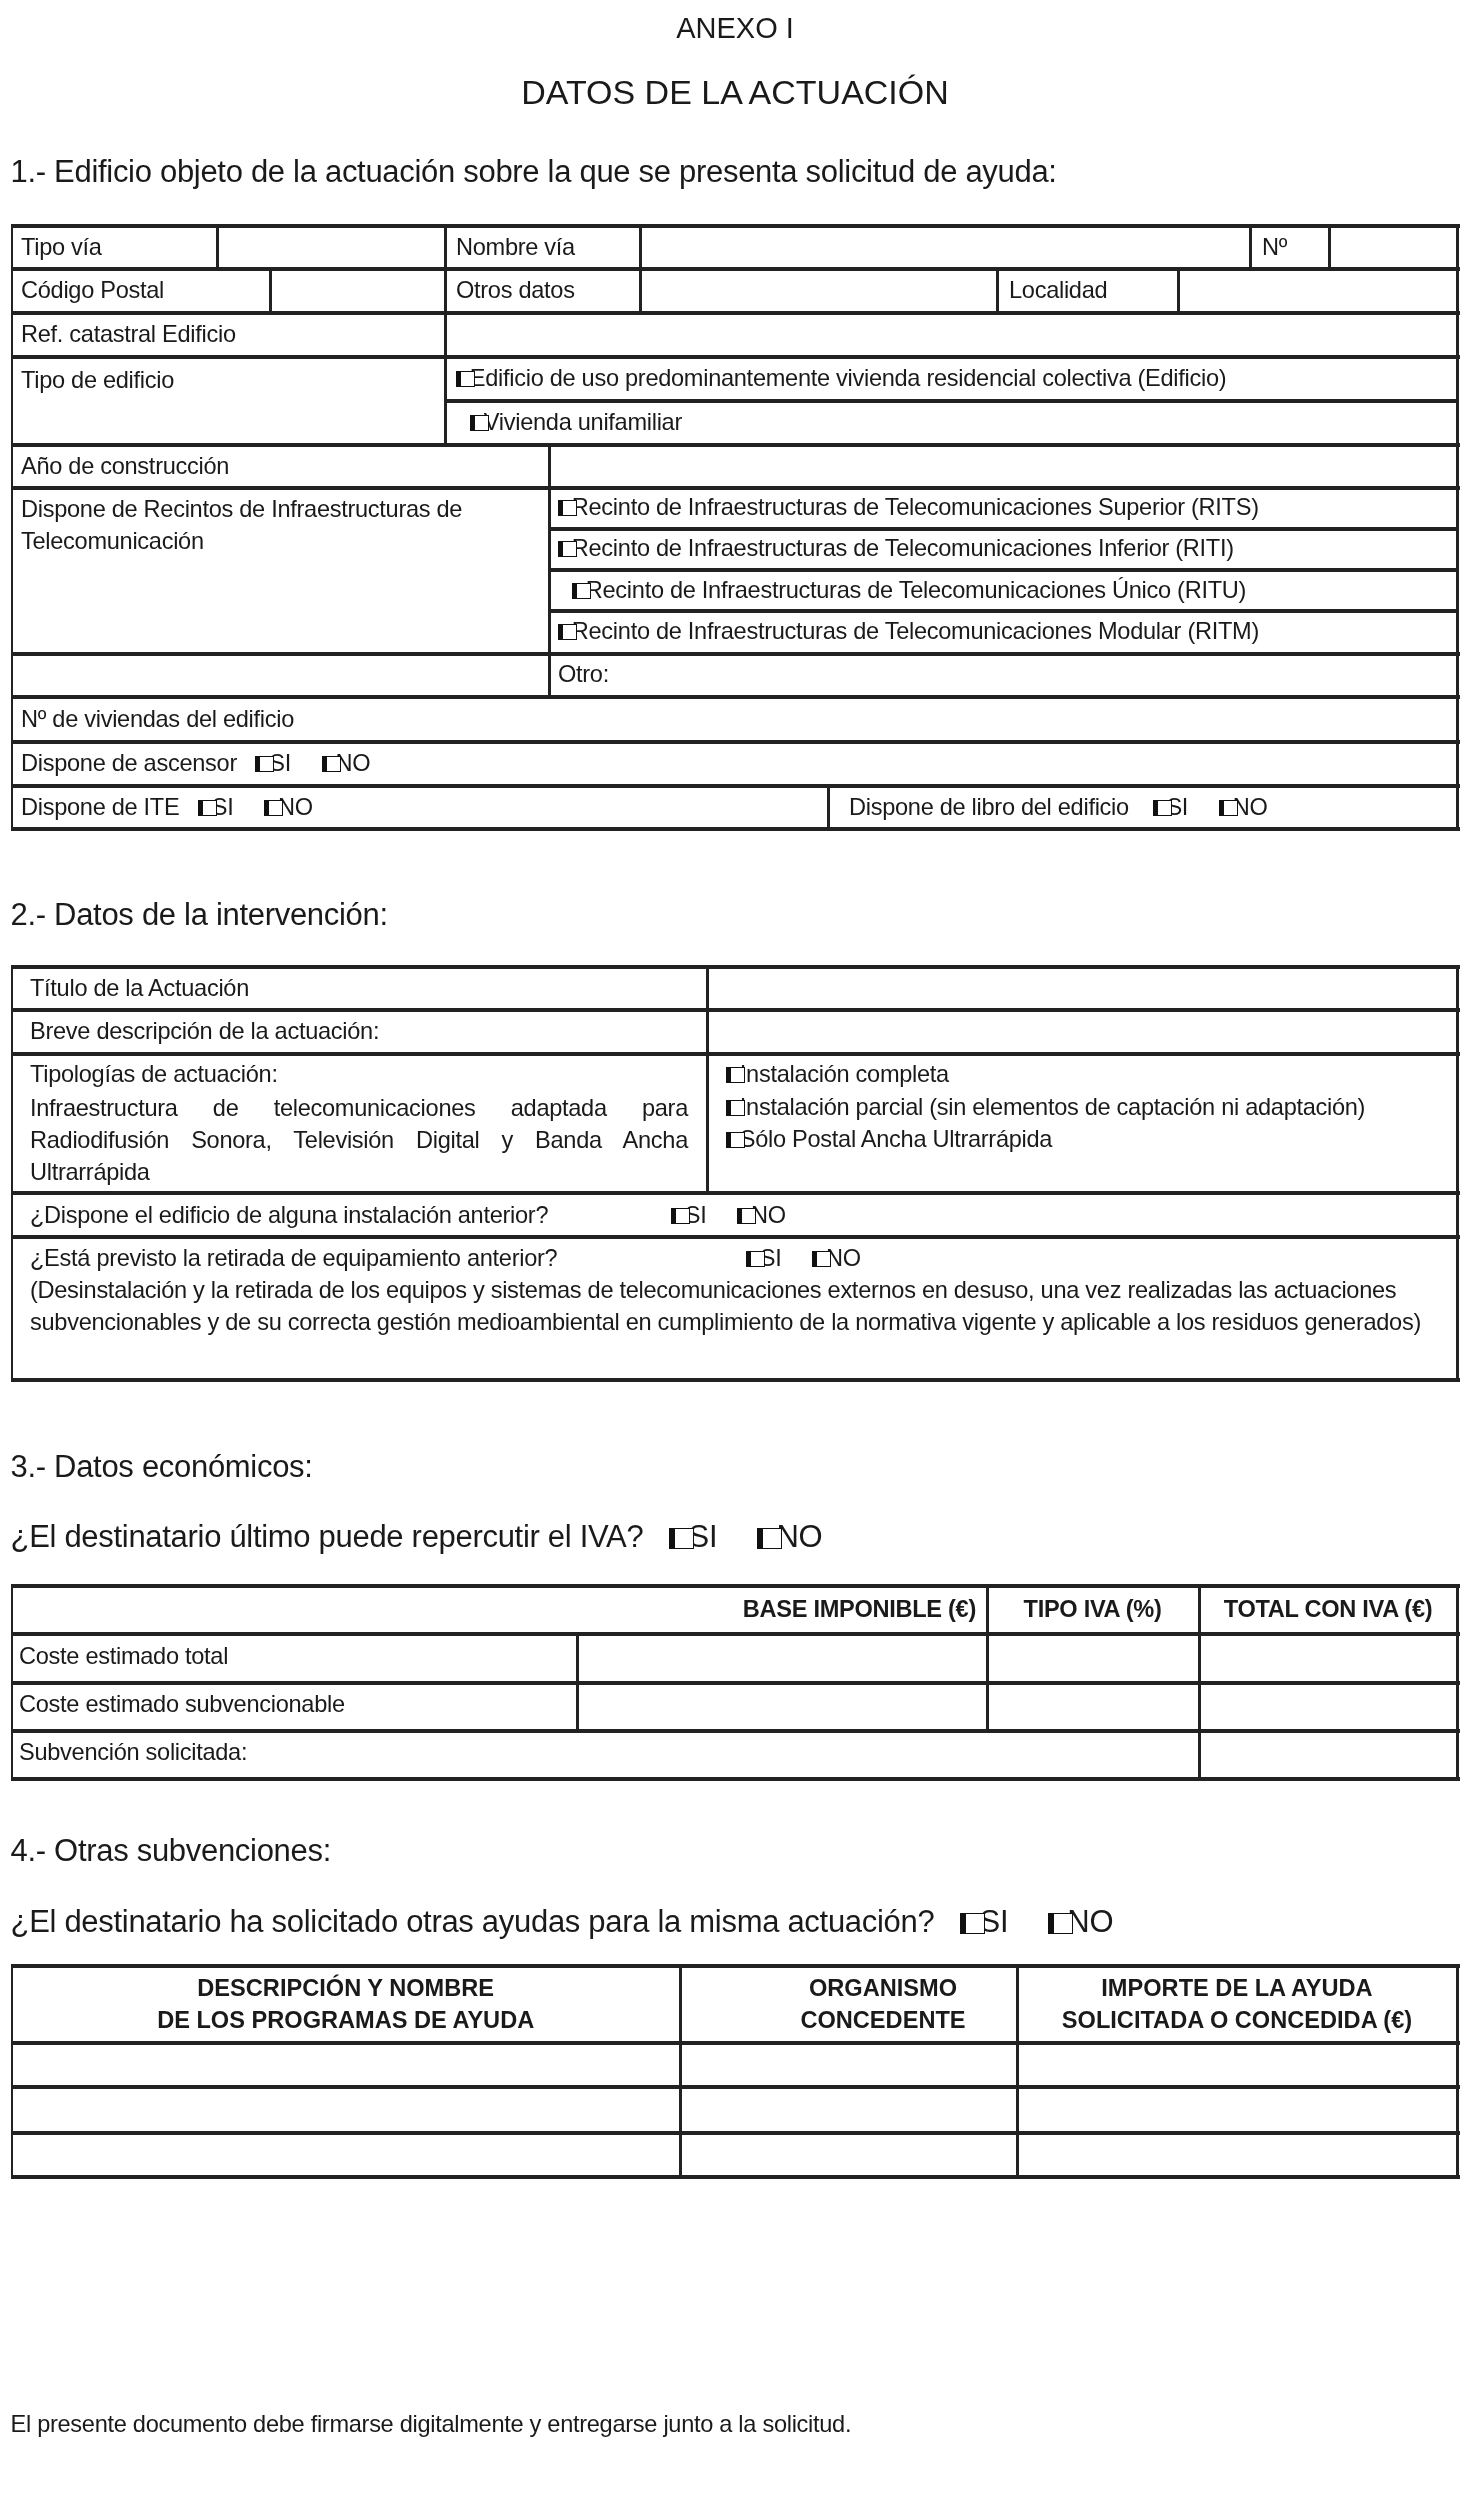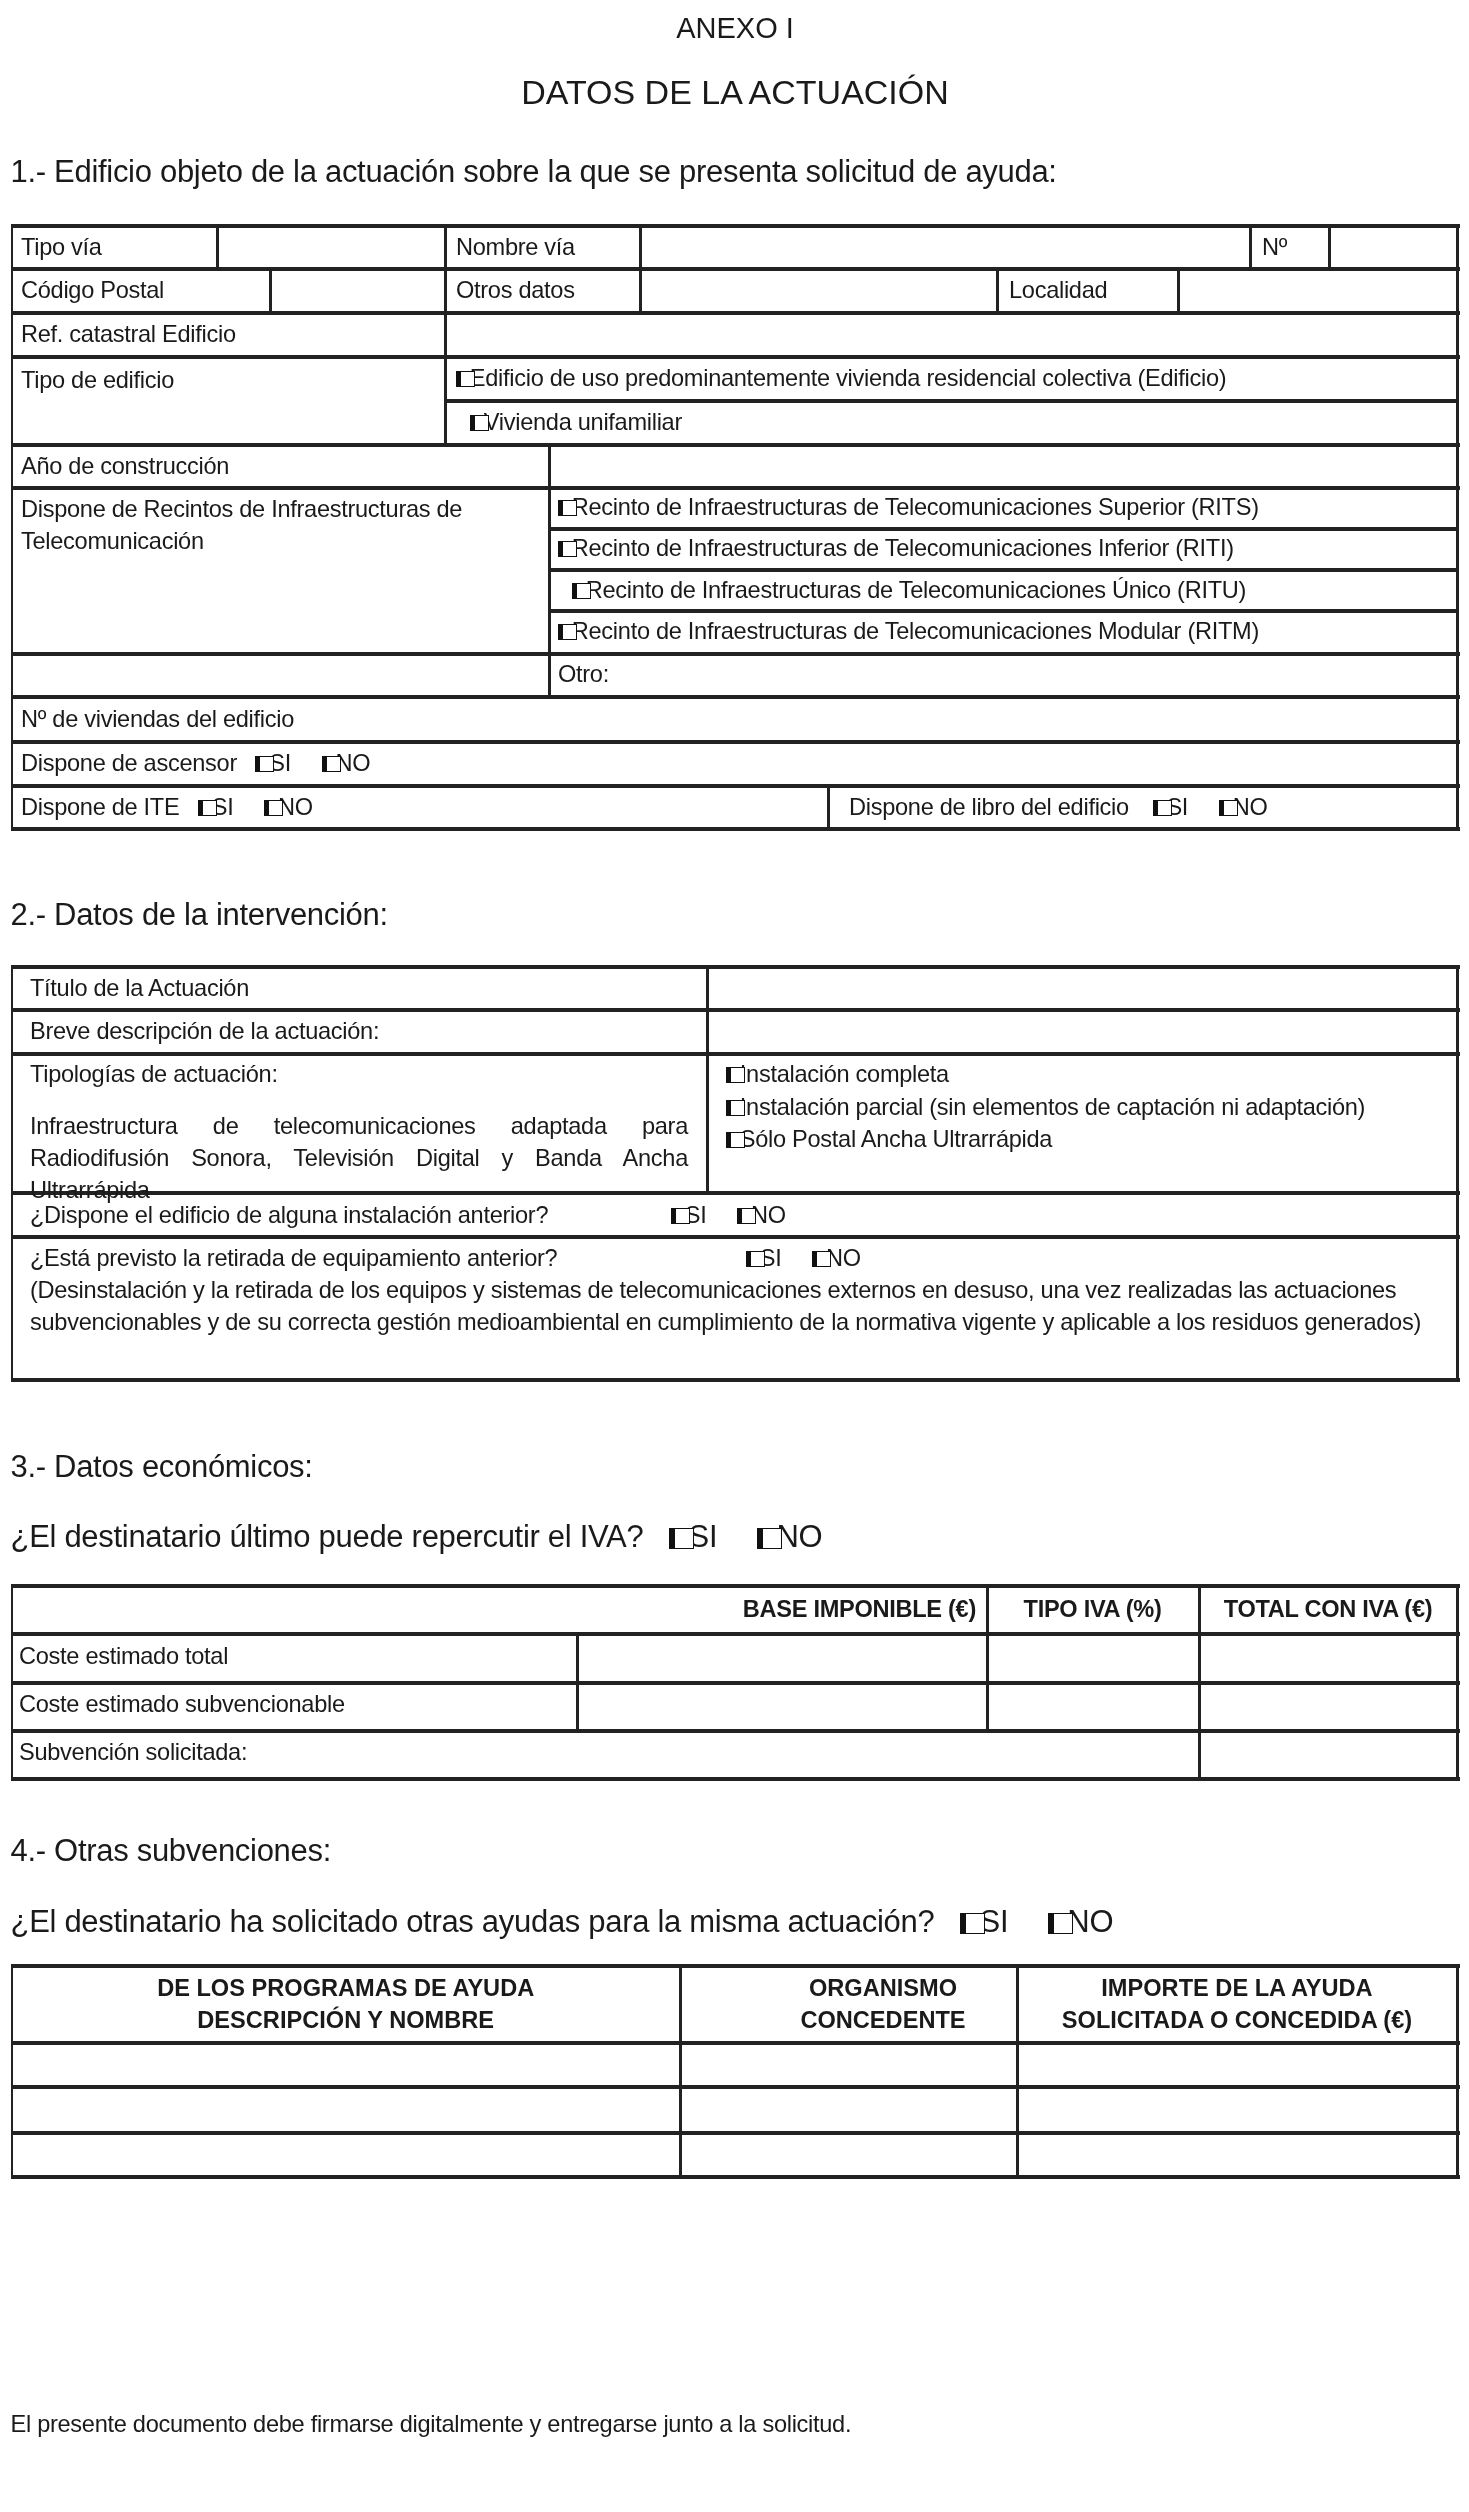--- a/index.html
+++ b/index.html
@@ -14,21 +14,21 @@
   .q { position:absolute; left:10.5px; font-size:31px; white-space:nowrap; letter-spacing:-0.3px; }
   .hl { position:absolute; height:3.5px; background:#222; }
   .vl { position:absolute; width:2.6px; background:#222; }
   .cb { display:inline-block; width:19px; height:15.7px; border:1.7px solid #111; border-left-width:5.2px;
         box-sizing:border-box; vertical-align:-0.9px; margin-right:-5.2px; background:#fff; position:relative; z-index:1; }
   .big .cb { width:24.5px; height:21px; border-left-width:6.1px; vertical-align:-1.7px; }
   .opt { margin-left:12.2px; }
   .bold { font-weight:bold; }
   .hdr { position:absolute; font-size:23.6px; font-weight:bold; text-align:center; line-height:31.5px; }
   .para { position:absolute; font-size:23.6px; line-height:32px; letter-spacing:-0.3px; }
-  .just { text-align:justify; text-align-last:left; white-space:normal;margin-top:18px; }
+  .just { text-align:justify; text-align-last:left; white-space:normal; }
 </style>
 </head>
 <body>
 
 <div class="h-center title">ANEXO I</div>
 <div class="h-center subtitle">DATOS DE LA ACTUACIÓN</div>
 
 <div class="sec" style="top:154px;">1.- Edificio objeto de la actuación sobre la que se presenta solicitud de ayuda:</div>
 
 <div>
@@ -204,22 +204,22 @@
   <div class="hl" style="left:10.5px; top:2175px; width:1449px;"></div>
   <div class="vl" style="left:10.5px; top:1964px; height:215px;"></div>
   <div class="vl" style="left:1456px; top:1964px; height:215px;"></div>
   <div class="hl" style="left:10.5px; top:2041px; width:1449px;"></div>
   <div class="hl" style="left:10.5px; top:2085px; width:1449px;"></div>
   <div class="hl" style="left:10.5px; top:2131px; width:1449px;"></div>
   <div class="vl" style="left:679px; top:1964px; height:213px;"></div>
   <div class="vl" style="left:1016px; top:1964px; height:213px;"></div>
 
   <div class="hdr" style="left:12.2px; width:667px; top:1973px;">
+    <div>DESCRIPCIÓN Y NOMBRE</div>
     <div>DE LOS PROGRAMAS DE AYUDA</div>
-    <div>DESCRIPCIÓN Y NOMBRE</div>
   </div>
   <div class="hdr" style="left:716px; width:334px; top:1973px;">
     <div>ORGANISMO</div>
     <div>CONCEDENTE</div>
   </div>
   <div class="hdr" style="left:1018px; width:438px; top:1973px;">
     <div>IMPORTE DE LA AYUDA</div>
     <div>SOLICITADA O CONCEDIDA (€)</div>
   </div>
 

